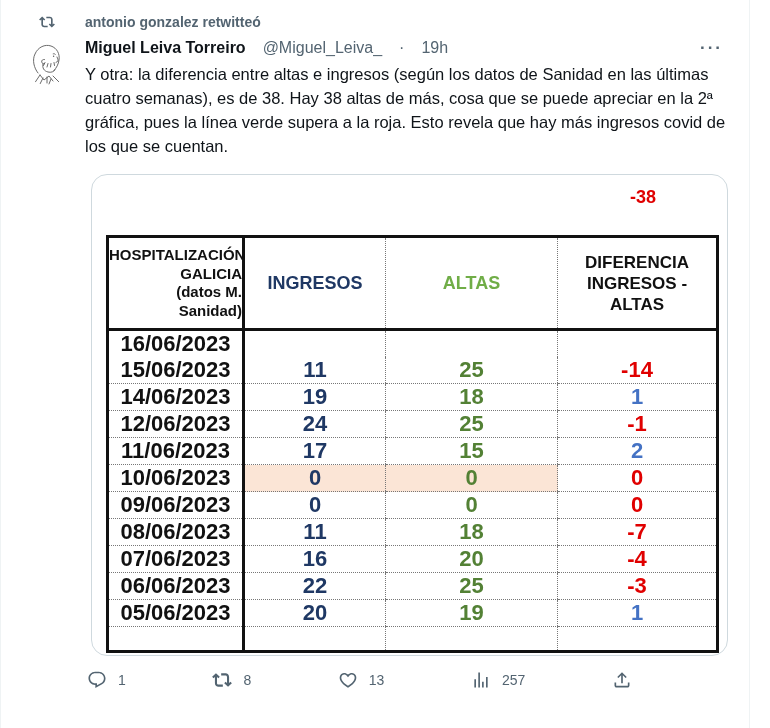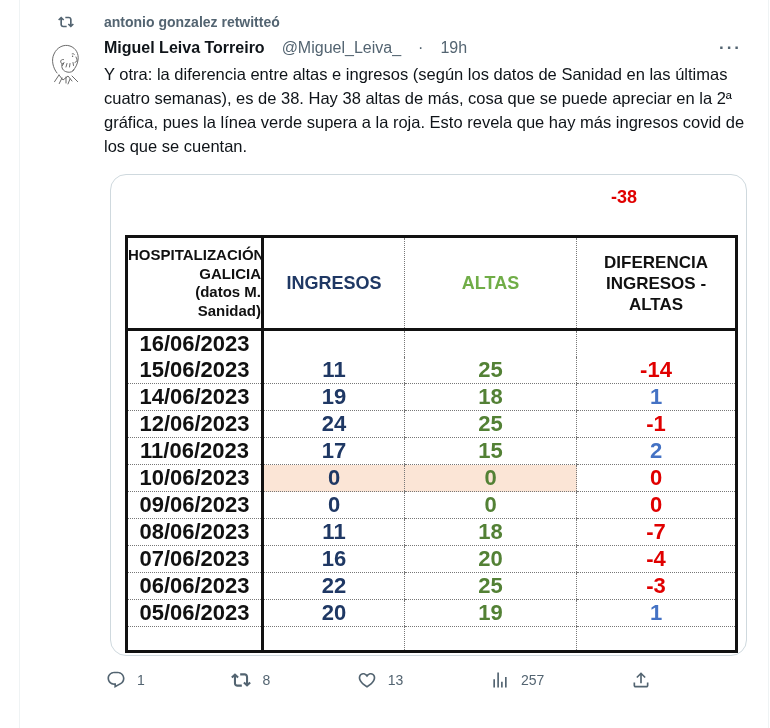--- a/index.html
+++ b/index.html
@@ -2,21 +2,21 @@
 <html><head>
 <meta charset="utf-8">
 <style>
   * { box-sizing: border-box; }
   html,body { margin:0; padding:0; }
   body {
     width:770px; height:728px; background:#fff; overflow:hidden;
     font-family:"Liberation Sans", sans-serif; color:#0f1419;
   }
   .column {
-    position:relative; margin-left:19px; width:750px; height:728px;
+    position:relative; margin-left:0; width:750px; height:728px;
     border-left:1px solid #eff3f4; border-right:1px solid #eff3f4;
     padding-top:12px;
   }
   
   .social-context {
     display:flex; align-items:center; padding-left:22px;
     color:#536471; font-size:14px; font-weight:700; height:20px;
   }
   .sc-icon-col { width:48px; display:flex; justify-content:center; }
   .sc-text { margin-left:14px; }
@@ -29,21 +29,21 @@
   .meta { color:#536471; }
   .more-btn { margin-left:auto; color:#536471; font-size:17px; font-weight:700; letter-spacing:2px; padding:0 10px; cursor:pointer; line-height:10px; }
   .body-text { font-size:16.5px; line-height:24px; margin-top:3px; width:656px; color:#0f1419; }
   
   .media-card {
     position:relative; margin-top:16px; margin-left:6px;
     width:637px; height:482px; border:1px solid #cfd9de; border-radius:16px;
     background:#fff; overflow:hidden; cursor:pointer;
   }
   .annotation {
-    position:absolute; top:12px; left:500px; width:64px; text-align:left;
+    position:absolute; top:12px; left:500px; width:64px; text-align:right;
     color:#e00000; font-weight:700; font-size:18px;
   }
   table.htable {
     position:absolute; top:60px; left:14px; width:610px;
     border-collapse:collapse; table-layout:fixed; text-align:center;
     border:3px solid #111; font-weight:700;
   }
   .htable th, .htable td { padding:0; vertical-align:middle; }
   .htable thead th { height:93px; border-bottom:3px solid #111; }
   .htable td { height:25px; border-bottom:1.5px dotted #777; font-size:22px; }

